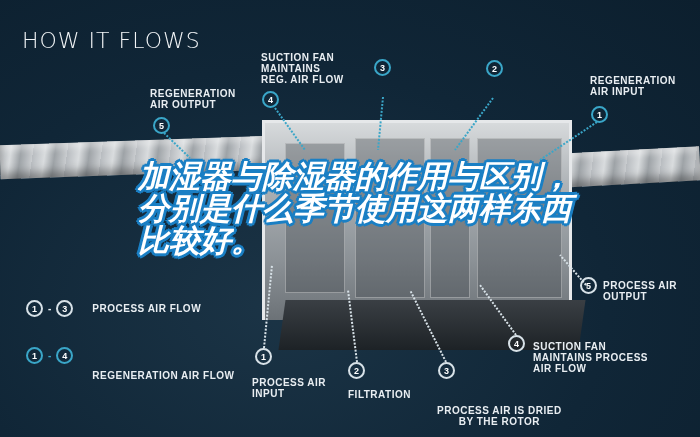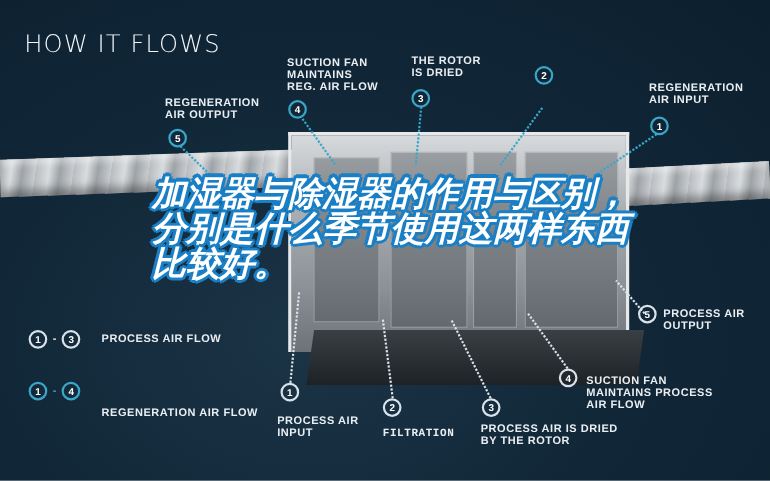--- a/index.html
+++ b/index.html
@@ -89,22 +89,20 @@
 AIR OUTPUT</div>
   <div class="circle blue" style="margin:7px 0 0 3px;">5</div>
 </div>
 <div class="abs" style="left:261px; top:52px;">
   <div class="lbl">SUCTION FAN
 MAINTAINS
 REG. AIR FLOW</div>
   <div class="circle blue" style="margin:6px 0 0 1px;">4</div>
 </div>
 <div class="abs" style="left:374px; top:50px;">
-  <div class="lbl">THE ROTOR
-IS DRIED</div>
   <div class="circle blue" style="margin:9px 0 0 0;">3</div>
 </div>
 <div class="abs" style="left:485px; top:52px;">
   <div class="circle blue" style="margin:8px 0 0 1px;">2</div>
 </div>
 <div class="abs" style="left:590px; top:75px;">
   <div class="lbl">REGENERATION
 AIR INPUT</div>
   <div class="circle blue" style="margin:9px 0 0 1px;">1</div>
 </div>
@@ -122,25 +120,25 @@
 MAINTAINS PROCESS
 AIR FLOW</div>
 </div>
 <div class="abs" style="left:252px; top:348px;">
   <div class="circle" style="margin-left:3px;">1</div>
   <div class="lbl" style="margin-top:12px;">PROCESS AIR
 INPUT</div>
 </div>
 <div class="abs" style="left:348px; top:362px;">
   <div class="circle" style="margin-left:0;">2</div>
-  <div class="lbl" style="margin-top:10px;font-family:Liberation Mono, monospace;">FILTRATION</div>
+  <div class="lbl" style="margin-top:10px;">FILTRATION</div>
 </div>
 <div class="abs" style="left:437px; top:362px;">
   <div class="circle" style="margin-left:1px;">3</div>
-  <div class="lbl" style="margin-top:6px;">PROCESS AIR IS DRIED
+  <div class="lbl" style="margin-top:26px;text-align:center;">PROCESS AIR IS DRIED
 BY THE ROTOR</div>
 </div>
 
 <div class="abs" style="left:26px; top:300px;">
   <div style="display:flex; align-items:center; gap:5px; margin-bottom:13px;">
     <div class="circle">1</div>
     <span style="font-size:10px; font-weight:bold;">-</span>
     <div class="circle">3</div>
     <span class="lbl" style="margin-left:14px;">PROCESS AIR FLOW</span>
   </div>

